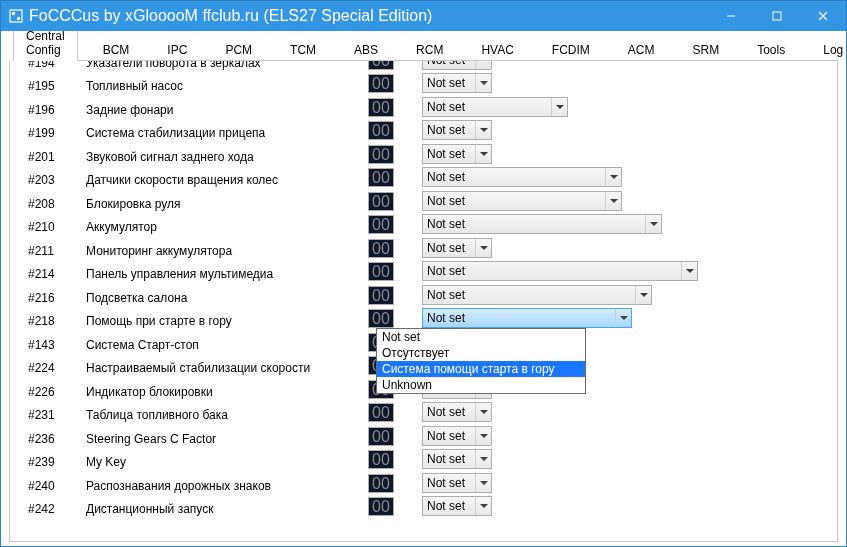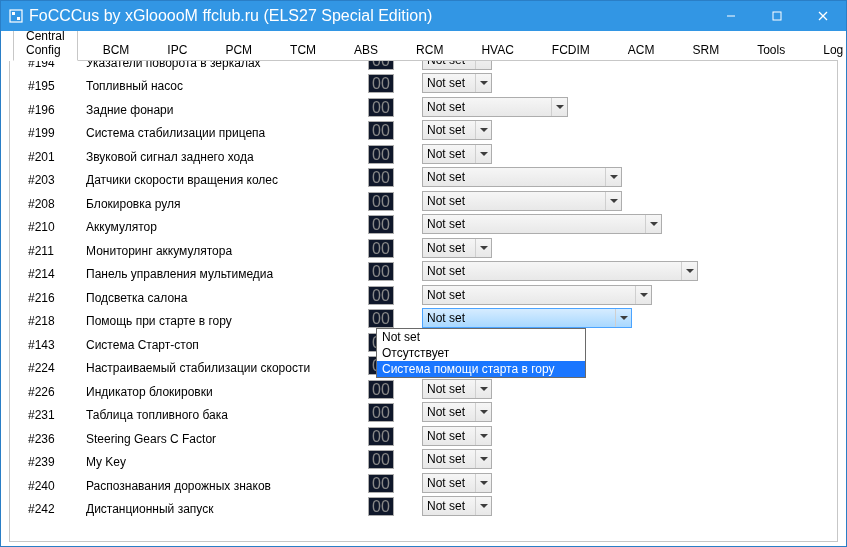--- a/index.html
+++ b/index.html
@@ -311,18 +311,19 @@
                 </div>
               </div>
             </div>
           </div>
       </div>
       <div id="dropdown-slot">
           <div class="dropdown" style="left: 366px; top: 267px; width: 210px;">
             <div class="opt">Not set</div>
             <div class="opt">Отсутствует</div>
             <div class="opt hl">Система помощи старта в гору</div>
+            <div class="opt">Unknown</div>
           </div>
         </div>
     </div>
 
   </div>
 </div>
 
 </body></html>

